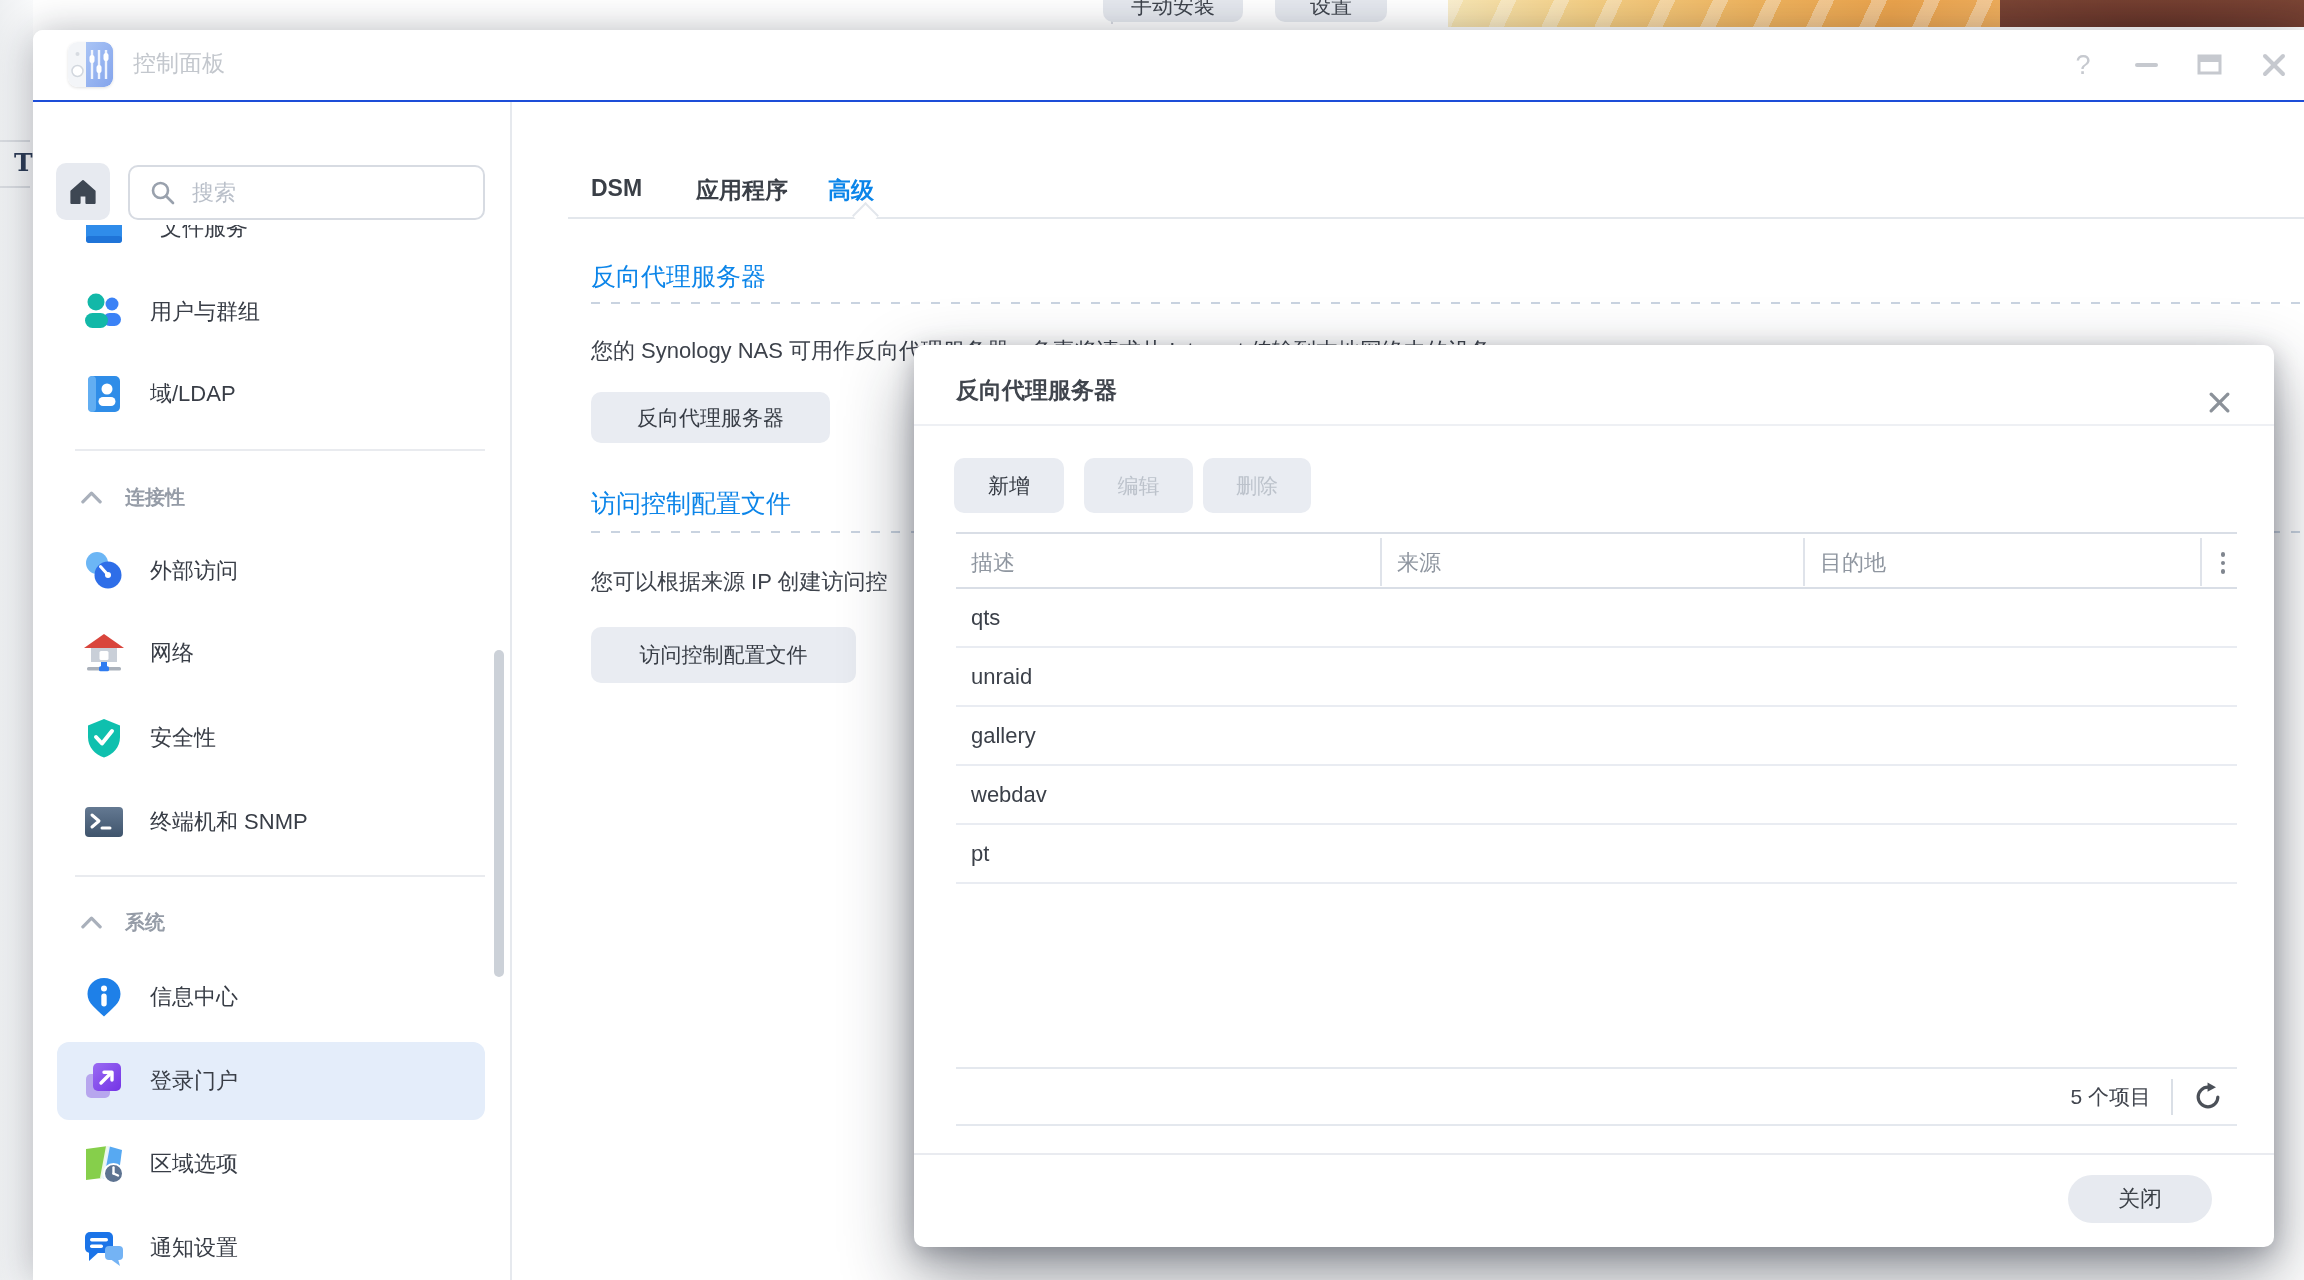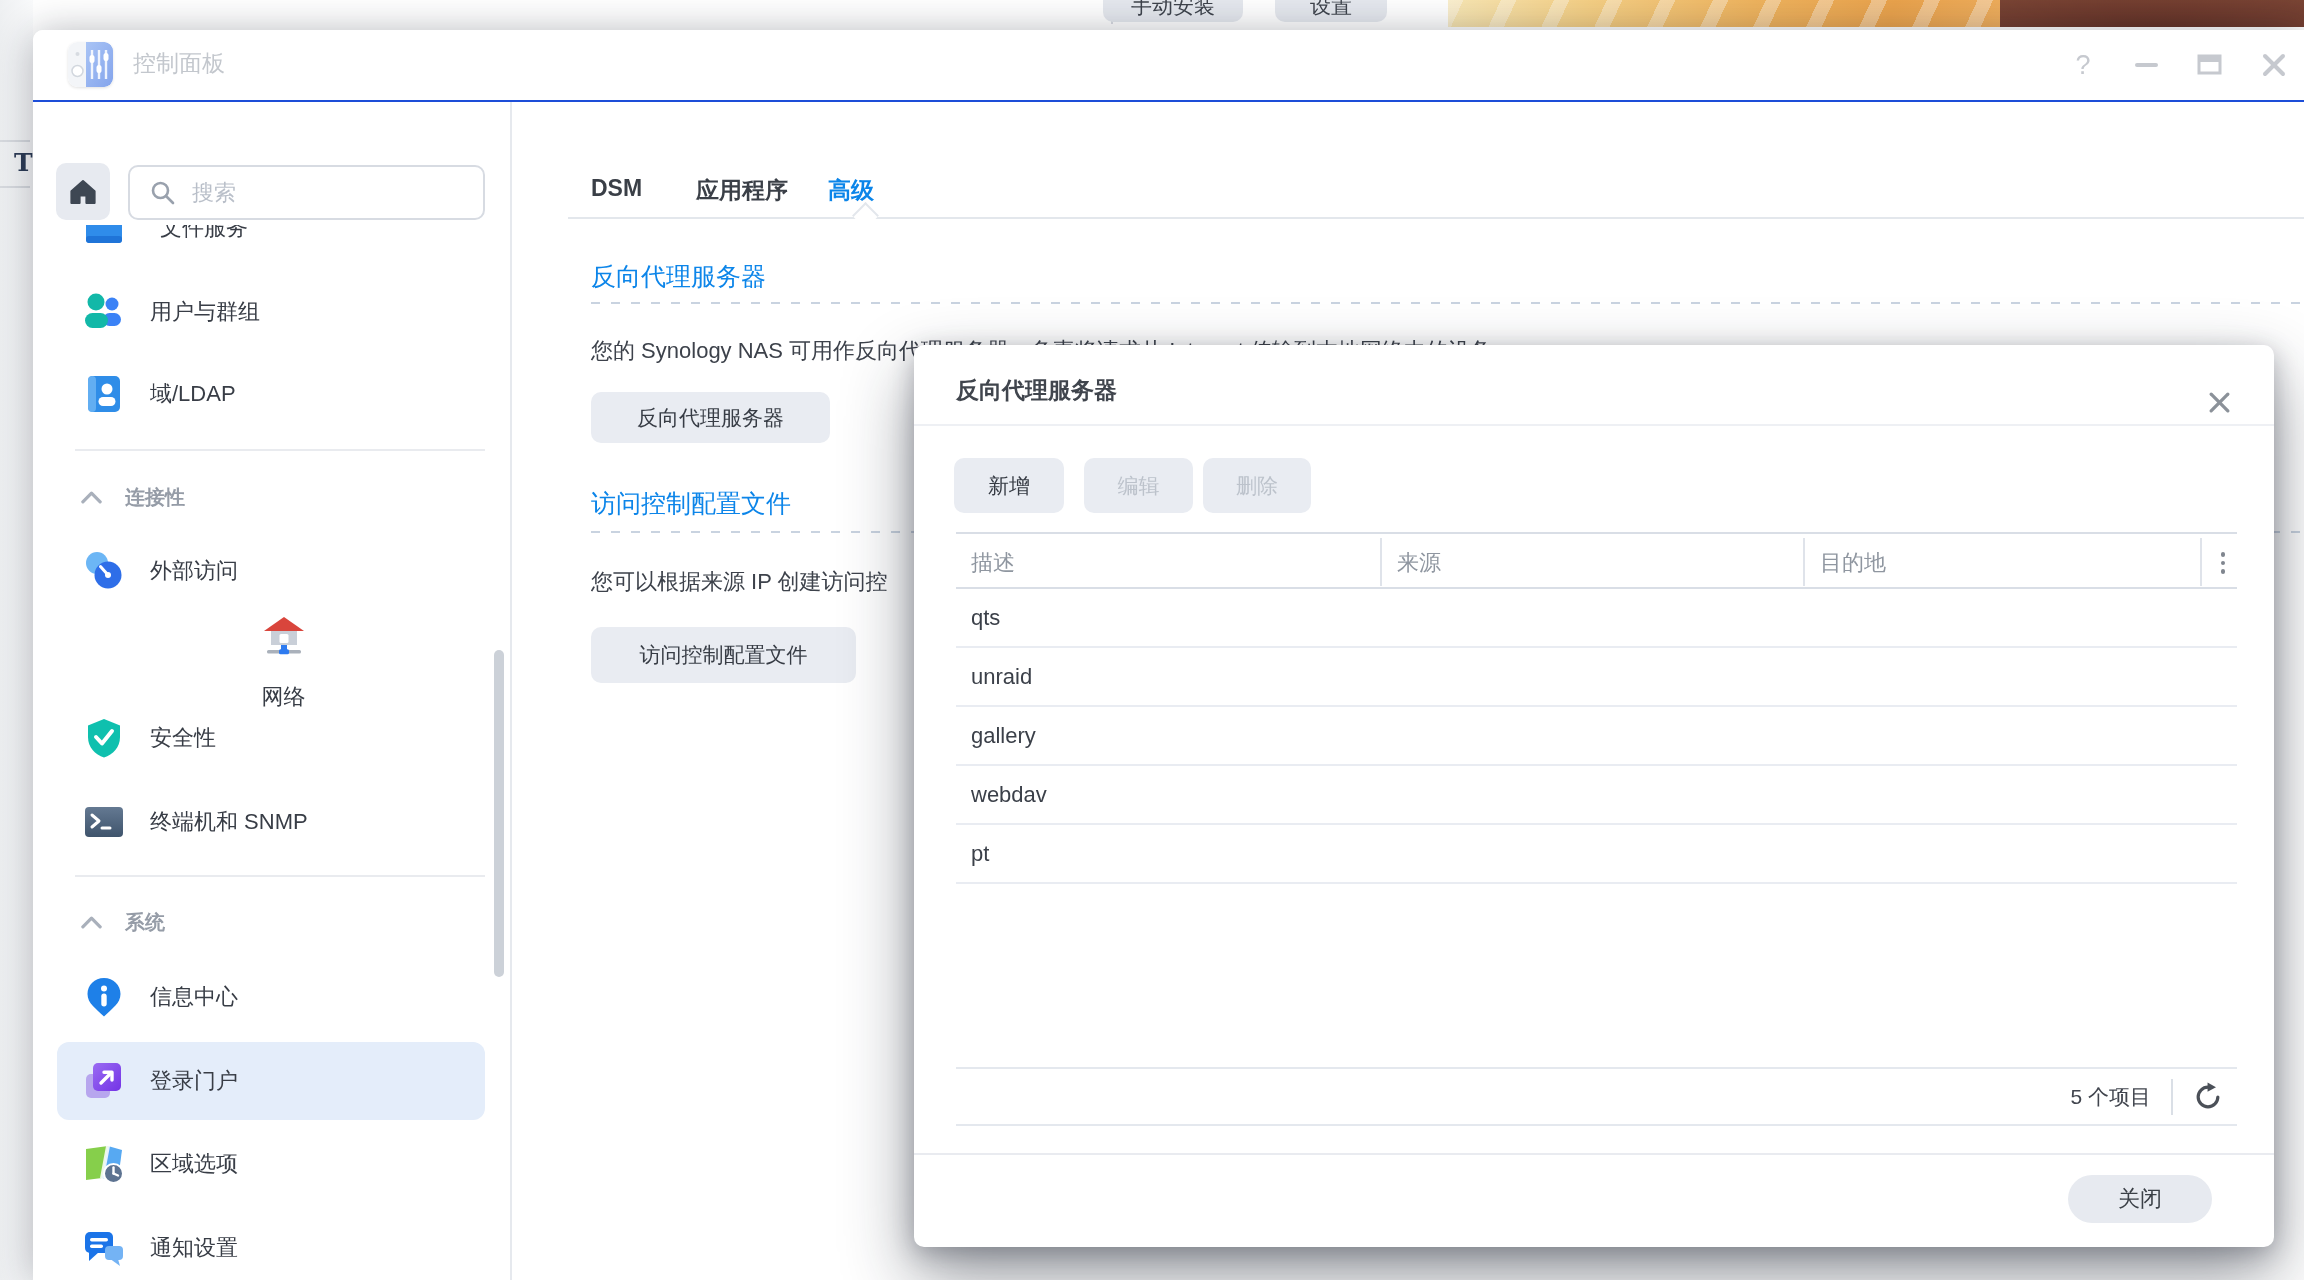--- a/index.html
+++ b/index.html
@@ -199,21 +199,21 @@
       <div class="abs sb-item" style="top:430px;">
         <svg class="sb-icon" viewBox="0 0 44 44">
           <circle cx="15" cy="14" r="11" fill="#6cb6f5"></circle>
           <circle cx="26" cy="26" r="13.5" fill="#2e6ee8"></circle>
           <line x1="26" y1="26" x2="18.5" y2="17.5" stroke="#fff" stroke-width="3" stroke-linecap="round"></line>
           <circle cx="26" cy="26" r="3" fill="#fff"></circle>
         </svg>
         <span class="sb-label">外部访问</span>
       </div>
 
-      <div class="abs sb-item" style="top:512px;flex-direction:column;">
+      <div class="abs sb-item" style="top:512px;">
         <svg class="sb-icon" viewBox="0 0 44 44">
           <polygon points="22,3 42,17 2,17" fill="#d9453c"></polygon>
           <rect x="9" y="17" width="26" height="14" fill="#c9cfd8"></rect>
           <rect x="17.5" y="20" width="9" height="9" rx="1.5" fill="#fff"></rect>
           <rect x="19" y="31" width="6" height="5" fill="#2e7bf0"></rect>
           <rect x="5" y="36" width="34" height="3.5" rx="1.5" fill="#aab1bb"></rect>
           <rect x="17" y="35.2" width="10" height="5" rx="1.5" fill="#2e7bf0"></rect>
         </svg>
         <span class="sb-label">网络</span>
       </div>

